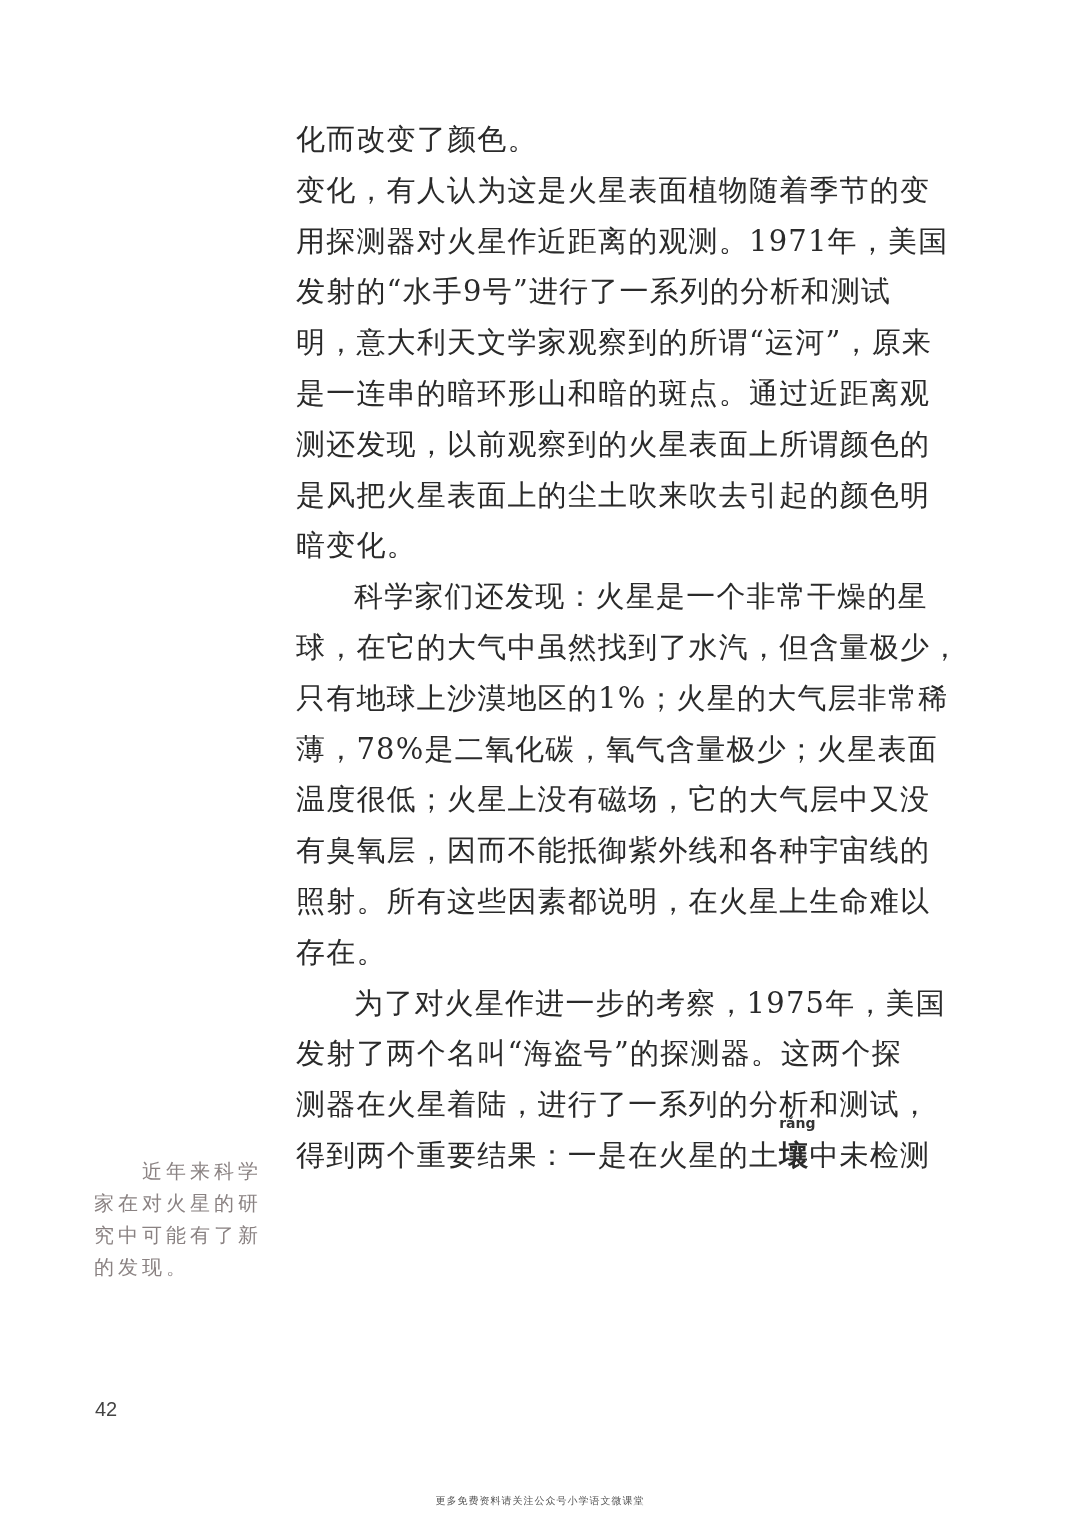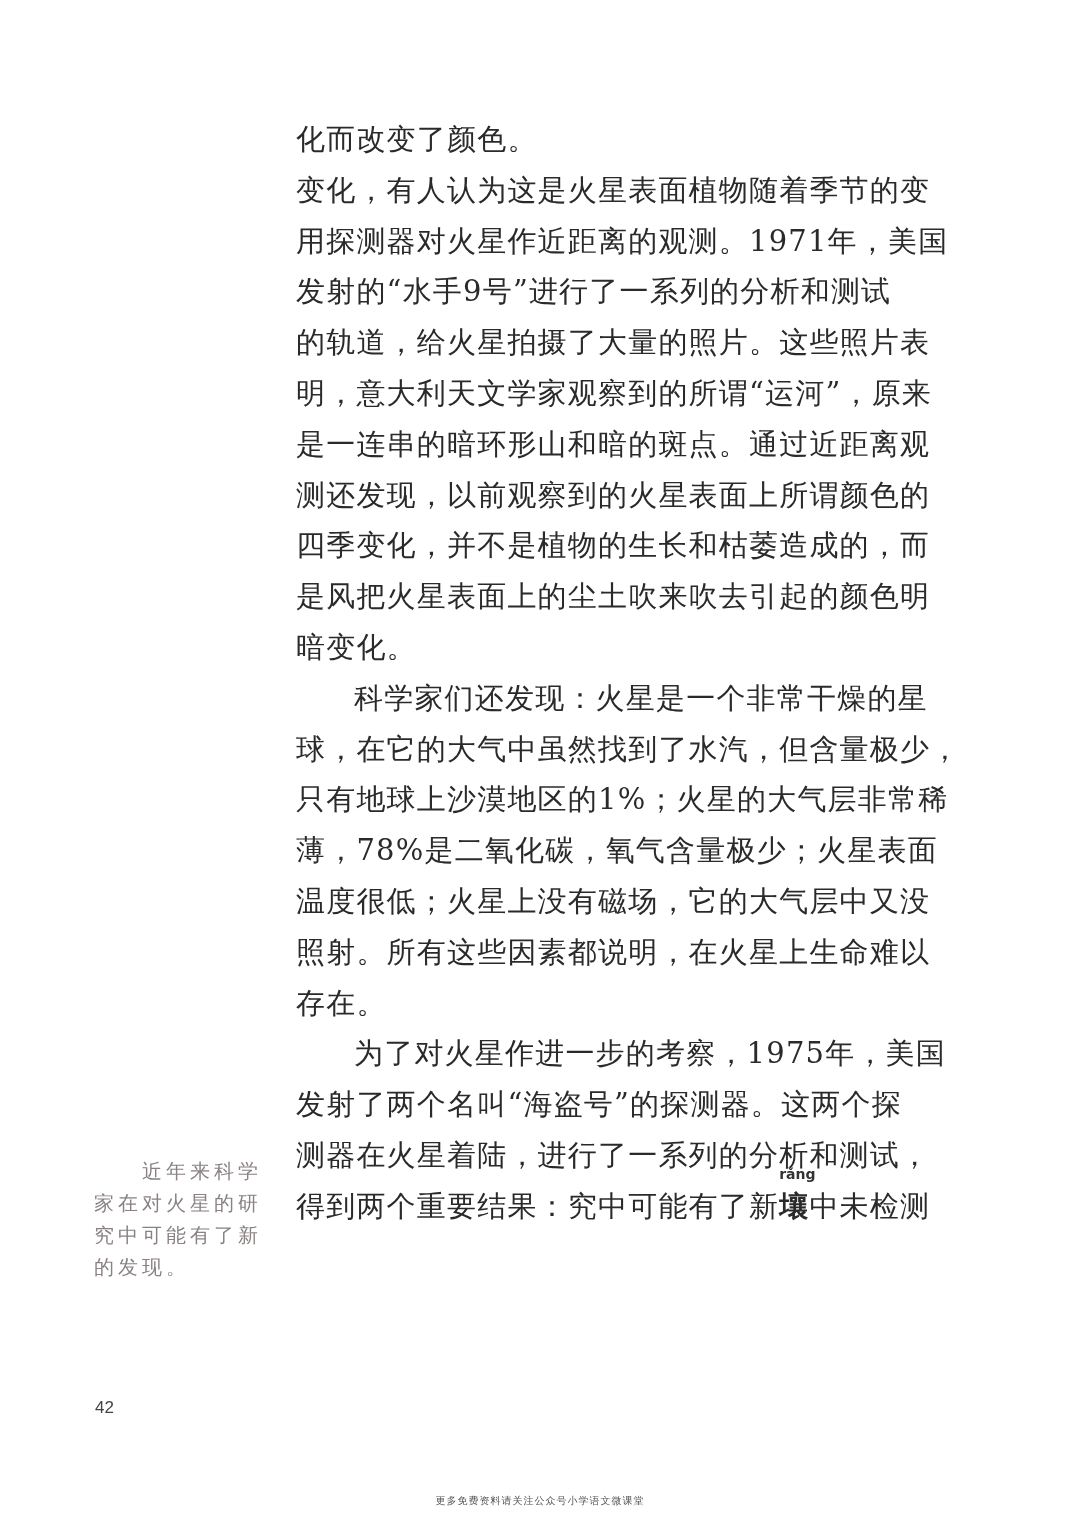--- a/index.html
+++ b/index.html
@@ -20,65 +20,64 @@
     font-family: "DejaVu Sans", sans-serif; top: -14px; line-height: 14px;
   }
   .side-note {
     position: absolute; left: 94px; top: 1155px; width: 160px;
     color: #8a8282; font-size: 20px; line-height: 32px; letter-spacing: 4px;
   }
   .side-note .line { height: 32px; }
   .side-note .first { padding-left: 48px; }
   .page-number {
     position: absolute; left: 95px; top: 1398px;
-    font-family: "Liberation Sans", sans-serif; font-size: 17px; color: #444;
+    font-family: "Liberation Sans", sans-serif; font-size: 20px; color: #444;
   }
   .footer {
     position: absolute; left: 0; width: 1080px; top: 1494px; text-align: center;
     font-family: "DejaVu Sans", sans-serif; font-size: 10px; color: #555; letter-spacing: 1px;
   }
 </style>
 </head>
 <body>
 
 <div class="main-text">
 
   <div class="para">
     <span class="line">化而改变了颜色。</span>
     <span class="line">变化，有人认为这是火星表面植物随着季节的变</span>
   </div>
 
   <div class="para">
     <span class="line">用探测器对火星作近距离的观测。1971年，美国</span>
     <span class="line">发射的“水手9号”进行了一系列的分析和测试</span>
-    <span class="line">的轨道，给火星拍摄了大量的照片。这些照片表</span>
     <span class="line">明，意大利天文学家观察到的所谓“运河”，原来</span>
     <span class="line">是一连串的暗环形山和暗的斑点。通过近距离观</span>
     <span class="line">测还发现，以前观察到的火星表面上所谓颜色的</span>
-    <span class="line">四季变化，并不是植物的生长和枯萎造成的，而</span>
     <span class="line">是风把火星表面上的尘土吹来吹去引起的颜色明</span>
     <span class="line">暗变化。</span>
   </div>
 
   <div class="para">
     <span class="line indent">科学家们还发现：火星是一个非常干燥的星</span>
     <span class="line">球，在它的大气中虽然找到了水汽，但含量极少，</span>
     <span class="line">只有地球上沙漠地区的1%；火星的大气层非常稀</span>
     <span class="line">薄，78%是二氧化碳，氧气含量极少；火星表面</span>
     <span class="line">温度很低；火星上没有磁场，它的大气层中又没</span>
+    <span class="line">有臭氧层，因而不能抵御紫外线和各种宇宙线的</span>
     <span class="line">照射。所有这些因素都说明，在火星上生命难以</span>
     <span class="line">存在。</span>
   </div>
 
   <div class="para">
     <span class="line indent">为了对火星作进一步的考察，1975年，美国</span>
     <span class="line">发射了两个名叫“海盗号”的探测器。这两个探</span>
     <span class="line">测器在火星着陆，进行了一系列的分析和测试，</span>
     <span class="line">
-      <span>得到两个重要结果：究中可能有了新</span><span style="position:relative;display:inline-block;font-weight:bold;"><span class="ruby-note" style="left:0;">rǎng</span><span>壤</span></span><span>中未检测</span>
+      <span>得到两个重要结果：一是在火星的土</span><span style="position:relative;display:inline-block;font-weight:bold;"><span class="ruby-note" style="left:0;">rǎng</span><span>壤</span></span><span>中未检测</span>
     </span>
   </div>
 </div>
 
 <div class="side-note">
   <span class="line first">近年来科学</span>
   <span class="line">家在对火星的研</span>
   <span class="line">究中可能有了新</span>
   <span class="line">的发现。</span>
 </div>

